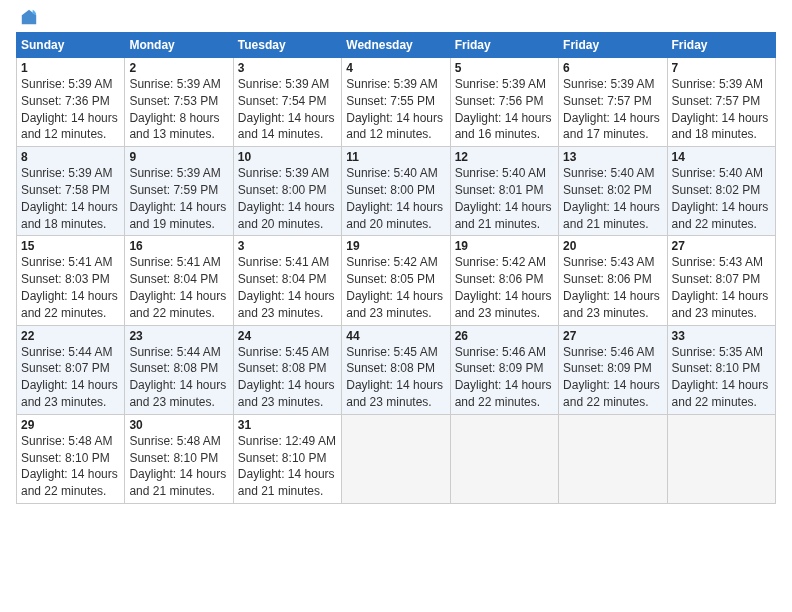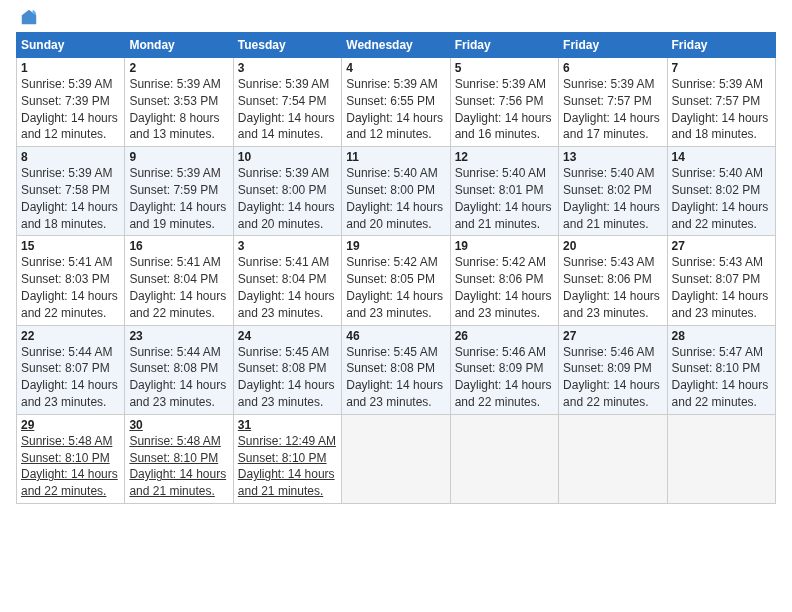--- a/index.html
+++ b/index.html
@@ -95,21 +95,20 @@
       display: block;
       margin-bottom: 1px;
     }
     .day-info {
       line-height: 1.4;
       font-size: 12px;
       color: #333;
     }
     .last-row td {
       height: 68px;
-      text-decoration: underline;
     }
     
     .row-even td { background: #fff; }
     .row-odd td { background: #f0f5fb; }
   </style>
 </head>
 <body>
 
 <div class="page">
   <div class="header">
@@ -140,45 +139,45 @@
         <th>Friday</th>
         <th>Friday</th>
       </tr>
     </thead>
     <tbody id="calendar-body">
     <tr class="row-even">
           <td>
         <span class="day-num">1</span>
         <div class="day-info">
           <span>Sunrise: 5:39 AM</span><br>
-          <span>Sunset: 7:39 PM</span><br>
+          <span>Sunset: 7:36 PM</span><br>
           <span>Daylight: 14 hours and 12 minutes.</span>
         </div>
       </td>
           <td>
         <span class="day-num">2</span>
         <div class="day-info">
           <span>Sunrise: 5:39 AM</span><br>
-          <span>Sunset: 3:53 PM</span><br>
+          <span>Sunset: 7:53 PM</span><br>
           <span>Daylight: 8 hours and 13 minutes.</span>
         </div>
       </td>
           <td>
         <span class="day-num">3</span>
         <div class="day-info">
           <span>Sunrise: 5:39 AM</span><br>
           <span>Sunset: 7:54 PM</span><br>
           <span>Daylight: 14 hours and 14 minutes.</span>
         </div>
       </td>
           <td>
         <span class="day-num">4</span>
         <div class="day-info">
           <span>Sunrise: 5:39 AM</span><br>
-          <span>Sunset: 6:55 PM</span><br>
+          <span>Sunset: 7:55 PM</span><br>
           <span>Daylight: 14 hours and 12 minutes.</span>
         </div>
       </td>
           <td>
         <span class="day-num">5</span>
         <div class="day-info">
           <span>Sunrise: 5:39 AM</span><br>
           <span>Sunset: 7:56 PM</span><br>
           <span>Daylight: 14 hours and 16 minutes.</span>
         </div>
@@ -335,21 +334,21 @@
       </td>
           <td>
         <span class="day-num">24</span>
         <div class="day-info">
           <span>Sunrise: 5:45 AM</span><br>
           <span>Sunset: 8:08 PM</span><br>
           <span>Daylight: 14 hours and 23 minutes.</span>
         </div>
       </td>
           <td>
-        <span class="day-num">46</span>
+        <span class="day-num">44</span>
         <div class="day-info">
           <span>Sunrise: 5:45 AM</span><br>
           <span>Sunset: 8:08 PM</span><br>
           <span>Daylight: 14 hours and 23 minutes.</span>
         </div>
       </td>
           <td>
         <span class="day-num">26</span>
         <div class="day-info">
           <span>Sunrise: 5:46 AM</span><br>
@@ -359,23 +358,23 @@
       </td>
           <td>
         <span class="day-num">27</span>
         <div class="day-info">
           <span>Sunrise: 5:46 AM</span><br>
           <span>Sunset: 8:09 PM</span><br>
           <span>Daylight: 14 hours and 22 minutes.</span>
         </div>
       </td>
           <td>
-        <span class="day-num">28</span>
-        <div class="day-info">
-          <span>Sunrise: 5:47 AM</span><br>
+        <span class="day-num">33</span>
+        <div class="day-info">
+          <span>Sunrise: 5:35 AM</span><br>
           <span>Sunset: 8:10 PM</span><br>
           <span>Daylight: 14 hours and 22 minutes.</span>
         </div>
       </td>
         </tr>
         <tr class="row-even last-row">
           <td>
         <span class="day-num">29</span>
         <div class="day-info">
           <span>Sunrise: 5:48 AM</span><br>

